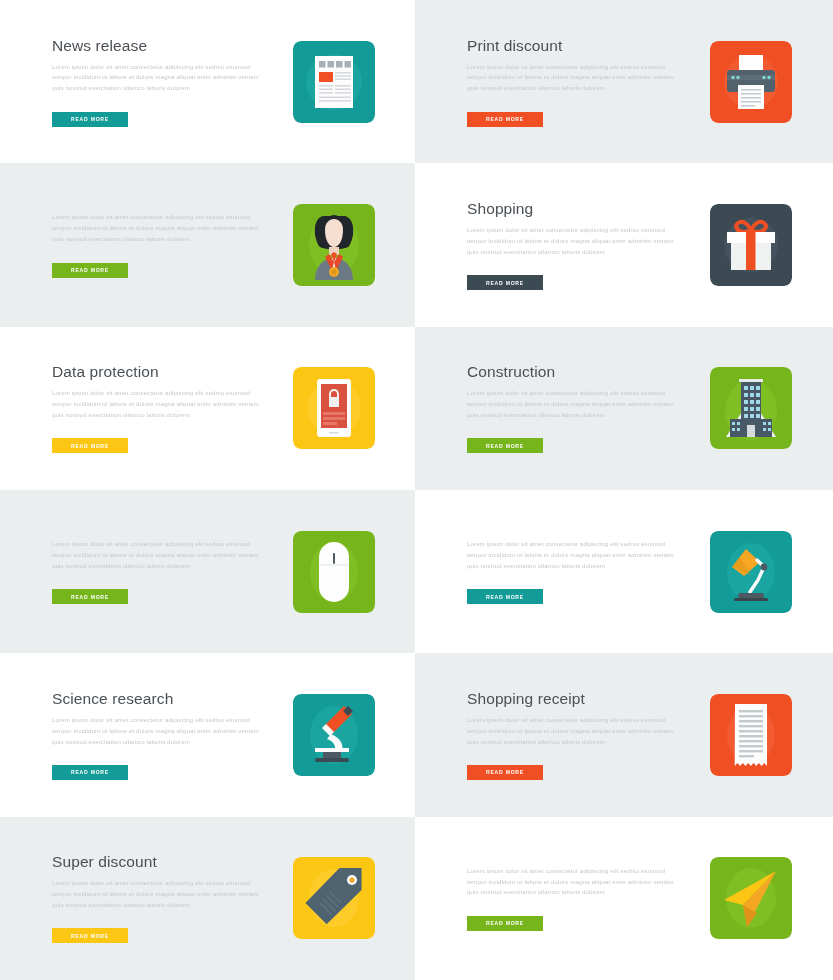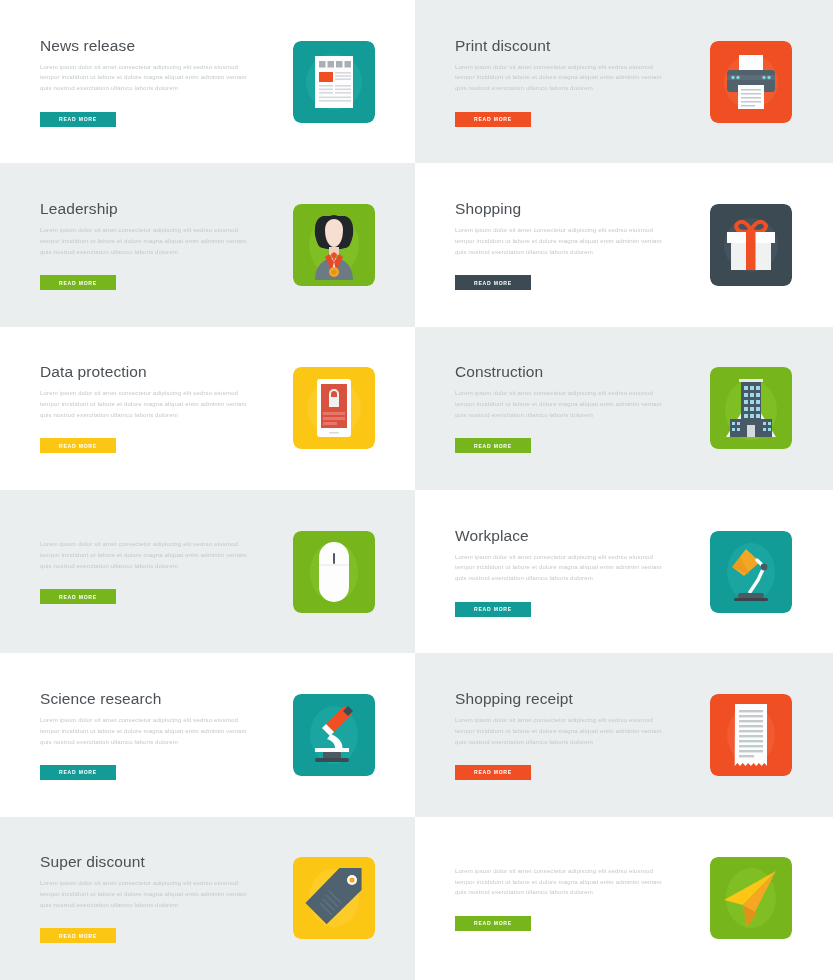--- a/index.html
+++ b/index.html
@@ -12,21 +12,21 @@
   .grid {
     width:833px; height:980px;
     display:grid;
     grid-template-columns:415px 418px;
     grid-template-rows:repeat(6, 163.33px);
   }
   .card {
     position:relative;
     display:flex;
     align-items:center;
-    padding:0 0 0 40px;
+    padding:0 0 0 52px;
   }
   .card.bg-white { background:#ffffff; }
   .card.bg-gray  { background:#ebeeee; }
 
   .card-body { width:215px; }
 
   .card-title {
     font-size:15.5px;
     font-weight:400;
     color:#4a5055;
@@ -126,21 +126,20 @@
         <rect x="31" y="52" width="20" height="1.5" fill="#c3cace"></rect>
         <rect x="31" y="56" width="20" height="1.5" fill="#c3cace"></rect>
         <rect x="31" y="60" width="20" height="1.5" fill="#c3cace"></rect>
         <rect x="31" y="64" width="14" height="1.5" fill="#c3cace"></rect>
       </svg>
     </div>
   </div>
 
   <div class="card bg-gray">
     <div class="card-body">
-      <div class="card-title">Leadership</div>
       <div class="card-desc">Lorem ipsum dolor sit amet consectetur adipiscing elit sedrso eiusmod tempor incididunt ut labore et dolore magna aliquat enim adminim veniam quis nostrud exercitation ullamco laboris dolorem</div>
       <button class="btn" style="background:#76b51b">READ MORE</button>
     </div>
     <div class="icon-tile">
       <svg viewBox="0 0 82 82">
         <rect width="82" height="82" rx="8" fill="#76b51b"></rect>
         <ellipse cx="41" cy="41" rx="25" ry="30" fill="#80bf23"></ellipse>
         <path d="M22 76c0-14 8.5-22 19-22s19 8 19 22z" fill="#6c7a83"></path>
         <path d="M34 54l7 11 7-11z" fill="#fdfdfd"></path>
         <path d="M30 12c-7 2-9 10-8 19 0 0 2 10 5 12 5 3 23 3 28 0 3-2 5-12 5-12 1-9-1-17-8-19z" fill="#21262b"></path>
@@ -255,21 +254,20 @@
         <ellipse cx="41" cy="41" rx="24" ry="30" fill="#80bf23"></ellipse>
         <rect x="26" y="11" width="30" height="60" rx="15" fill="#fdfdfd"></rect>
         <rect x="40" y="22" width="2" height="11" rx="1" fill="#4e5a63"></rect>
         <path d="M26 34h30" stroke="#e4e8e8" stroke-width="1.2"></path>
       </svg>
     </div>
   </div>
 
   <div class="card right bg-white">
     <div class="card-body">
-      <div class="card-title">Workplace</div>
       <div class="card-desc">Lorem ipsum dolor sit amet consectetur adipiscing elit sedrso eiusmod tempor incididunt ut labore et dolore magna aliquat enim adminim veniam quis nostrud exercitation ullamco laboris dolorem</div>
       <button class="btn" style="background:#129b97">READ MORE</button>
     </div>
     <div class="icon-tile">
       <svg viewBox="0 0 82 82">
         <rect width="82" height="82" rx="8" fill="#129b97"></rect>
         <ellipse cx="41" cy="41" rx="24" ry="29" fill="#1aa5a1"></ellipse>
         <path d="M22 36l14-18 14 13-16 14z" fill="#f5a623"></path>
         <path d="M22 36l8-10 10 18z" fill="#e09318" opacity=".55"></path>
         <path d="M47 29l7 7M54 36l-6 13M48 49l-8 12" stroke="#fdfdfd" stroke-width="3.4" stroke-linecap="round" fill="none"></path>

